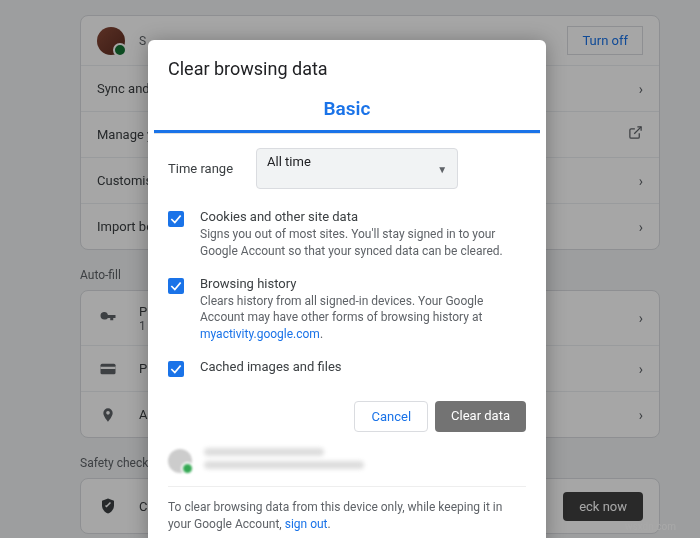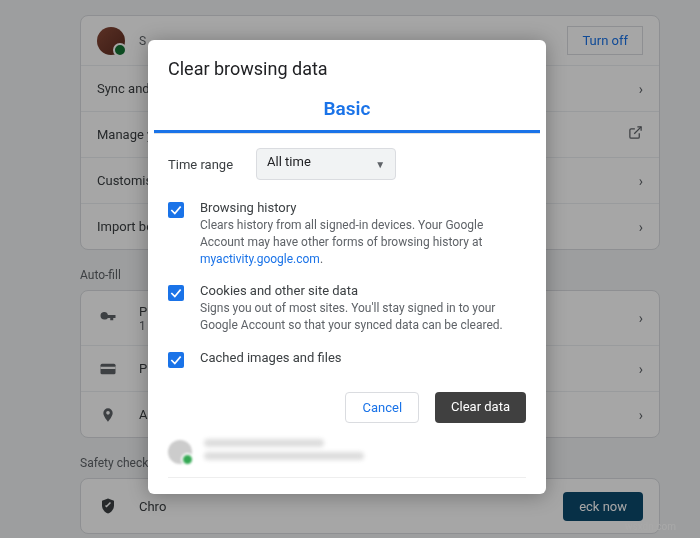--- a/index.html
+++ b/index.html
@@ -66,21 +66,21 @@
       right: -2px; bottom: -2px;
     }
     .turnoff {
       color: #1a73e8; font-size: 13px;
       padding: 6px 14px;
       border: 1px solid #dadce0;
       border-radius: 0;
     }
     .ext-icon { font-size: 15px; color: #5f6368; }
     .checknow {
-      background: #0c4a6e; color: #fff;
+      background: #404040; color: #fff;
       font-size: 13px;
       padding: 7px 16px; border-radius: 4px;
     }
     
     .overlay {
       position: absolute;
       inset: 0;
       background: rgba(0,0,0,0.35);
     }
     
@@ -119,26 +119,26 @@
     .time-row {
       display: flex;
       align-items: center;
       padding: 14px 20px 10px;
       gap: 23px;
     }
     .time-label { font-size: 13px; color: #3c4043; }
     .select {
       border: 1px solid #dadce0;
       background: #f1f3f4;
-      padding: 5px 30px 10px 10px;
+      padding: 5px 30px 19px 10px;
       font-size: 13px;
       border-radius: 4px;
       position: relative;
       cursor: pointer;
-      width: 140px;
+      width: 202px;
     }
     .select .tri {
       position: absolute; right: 10px; top: 50%; transform: translateY(-50%);
       font-size: 10px; color: #5f6368;
     }
     .opt {
       display: flex;
       padding: 10px 20px 6px;
       gap: 16px;
     }
@@ -149,28 +149,28 @@
       background: #1a73e8;
       margin-top: 2px;
       position: relative;
       cursor: pointer;
     }
     .chk svg { position: absolute; top: 1px; left: 1px; }
     .opt-text .opt-title { font-size: 13px; color: #3c4043; margin-bottom: 2px;}
     .opt-text .opt-desc { font-size: 12px; color: #5f6368; line-height: 1.4; }
     .link { color: #1a73e8; }
     .btnrow {
-      display: flex; justify-content: flex-end; gap: 16px;
+      display: flex; justify-content: flex-end; gap: 7px;
       padding: 18px 20px 10px;
     }
     .btn {
       padding: 7px 16px; font-size: 13px; border-radius: 4px; cursor: pointer;
     }
     .btn-cancel { border: 1px solid #dadce0; color: #1a73e8; background: #fff; }
-    .btn-clear { background: #404040; color: #fff; }
+    .btn-clear { background: #737373; color: #fff; }
     .acct-block {
       margin: 0 20px 4px;
       display: flex; align-items: center; gap: 12px;
       padding: 6px 0 12px;
       border-bottom: 1px solid #eee;
     }
     .acct-av {
       width: 24px; height: 24px; border-radius: 50%;
       background: #ccc;
       position: relative;
@@ -298,36 +298,36 @@
     </div>
   </div>
 
   <div class="opt">
     <div class="chk">
       <svg width="14" height="14" viewBox="0 0 24 24">
           <polyline points="4,12 10,18 20,6" fill="none" stroke="#fff" stroke-width="3"></polyline>
         </svg>
     </div>
     <div class="opt-text">
-      <div class="opt-title">Browsing history</div>
-      <div class="opt-desc">
-        <span>Clears history from all signed-in devices. Your Google Account may have other forms of browsing history at </span><span class="link">myactivity.google.com</span><span>.</span>
-      </div>
+      <div class="opt-title">Cookies and other site data</div>
+      <div class="opt-desc">Signs you out of most sites. You'll stay signed in to your Google Account so that your synced data can be cleared.</div>
     </div>
   </div>
 
   <div class="opt">
     <div class="chk">
       <svg width="14" height="14" viewBox="0 0 24 24">
           <polyline points="4,12 10,18 20,6" fill="none" stroke="#fff" stroke-width="3"></polyline>
         </svg>
     </div>
     <div class="opt-text">
-      <div class="opt-title">Cookies and other site data</div>
-      <div class="opt-desc">Signs you out of most sites. You'll stay signed in to your Google Account so that your synced data can be cleared.</div>
+      <div class="opt-title">Browsing history</div>
+      <div class="opt-desc">
+        <span>Clears history from all signed-in devices. Your Google Account may have other forms of browsing history at </span><span class="link">myactivity.google.com</span><span>.</span>
+      </div>
     </div>
   </div>
 
   <div class="opt">
     <div class="chk">
       <svg width="14" height="14" viewBox="0 0 24 24">
           <polyline points="4,12 10,18 20,6" fill="none" stroke="#fff" stroke-width="3"></polyline>
         </svg>
     </div>
     <div class="opt-text">
@@ -341,15 +341,18 @@
   </div>
 
   <div class="acct-block">
     <div class="acct-av"></div>
     <div class="acct-txt">
       <div class="bt"></div>
       <div class="bt" style="width:160px"></div>
     </div>
   </div>
 
+  <div class="foot-note">
+    <span>To clear browsing data from this device only, while keeping it in your Google Account, </span><span class="link">sign out</span><span>.</span>
+  </div>
 </div>
 
 <div class="watermark">wsxdn.com</div>
 
 </body></html>

